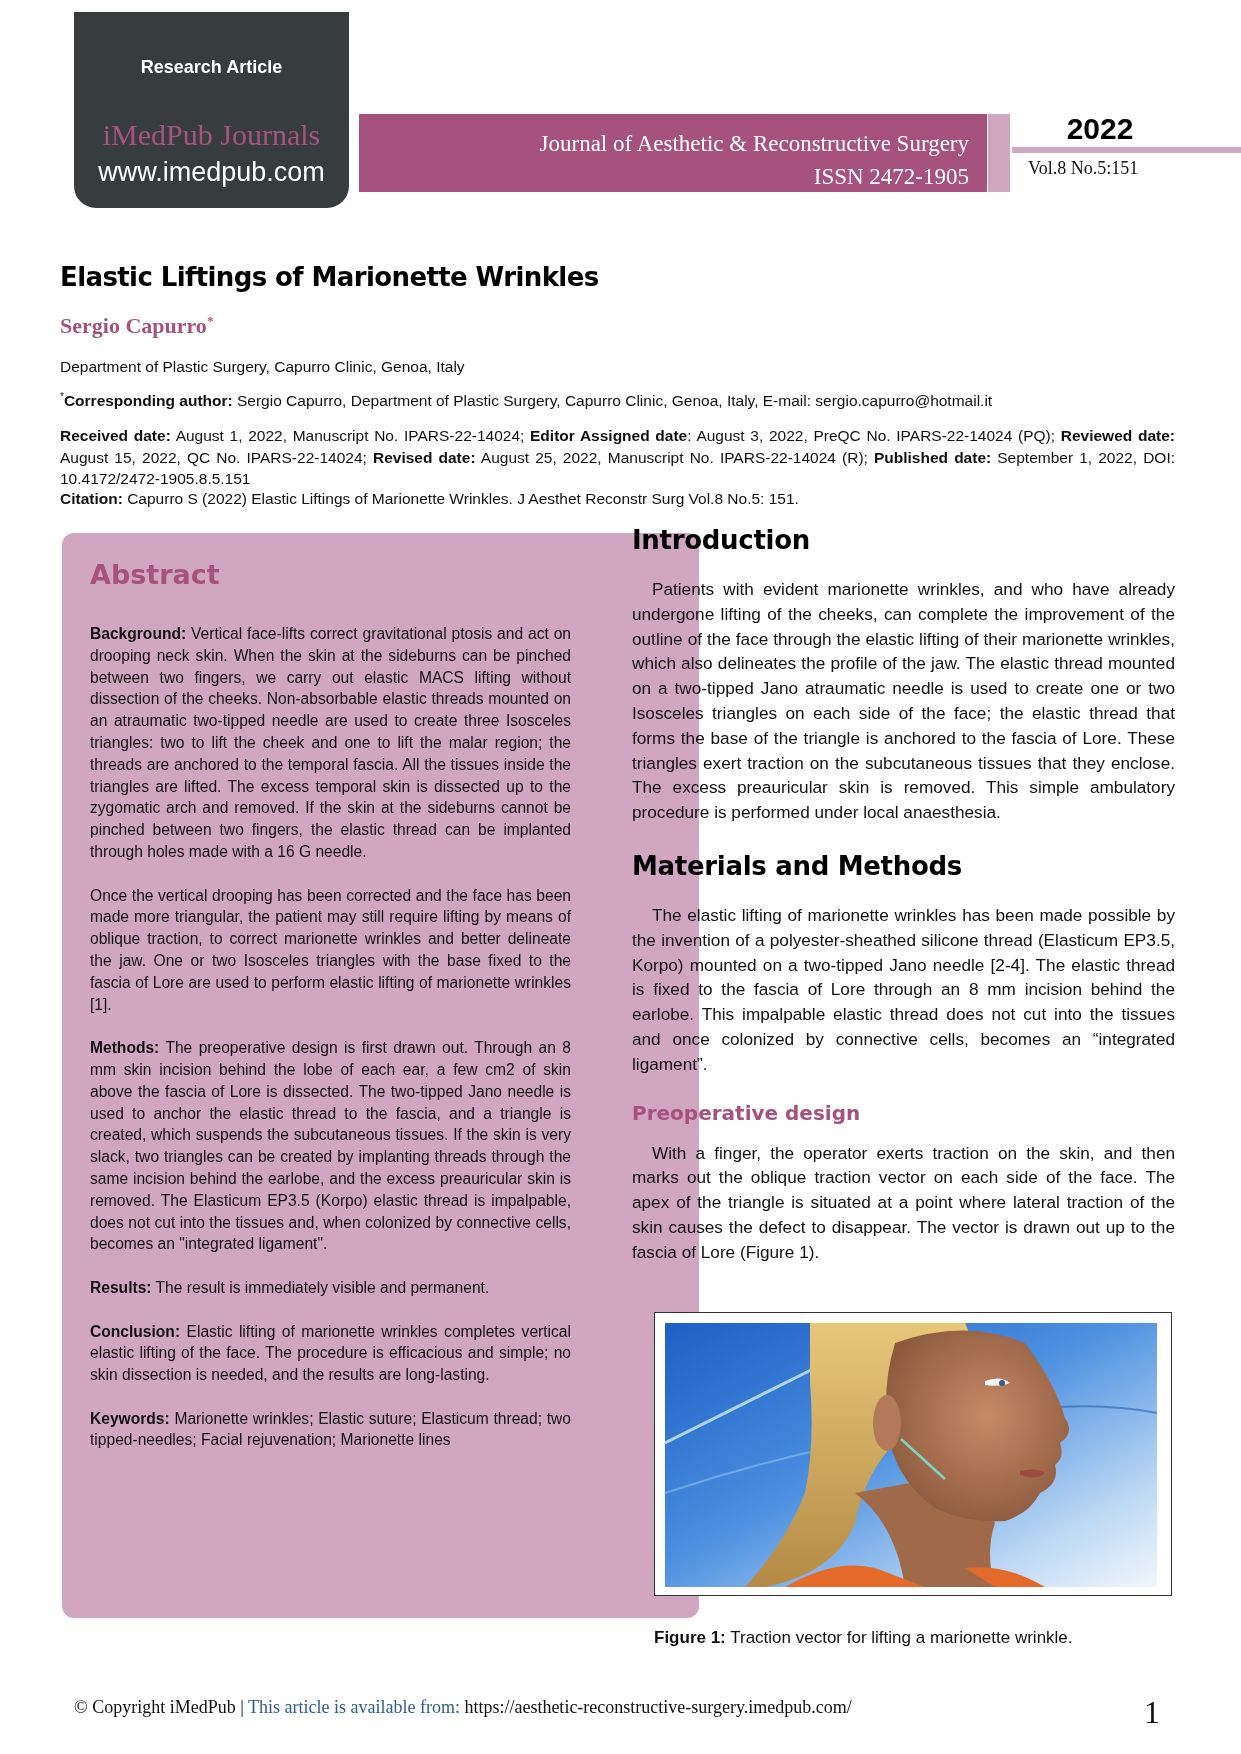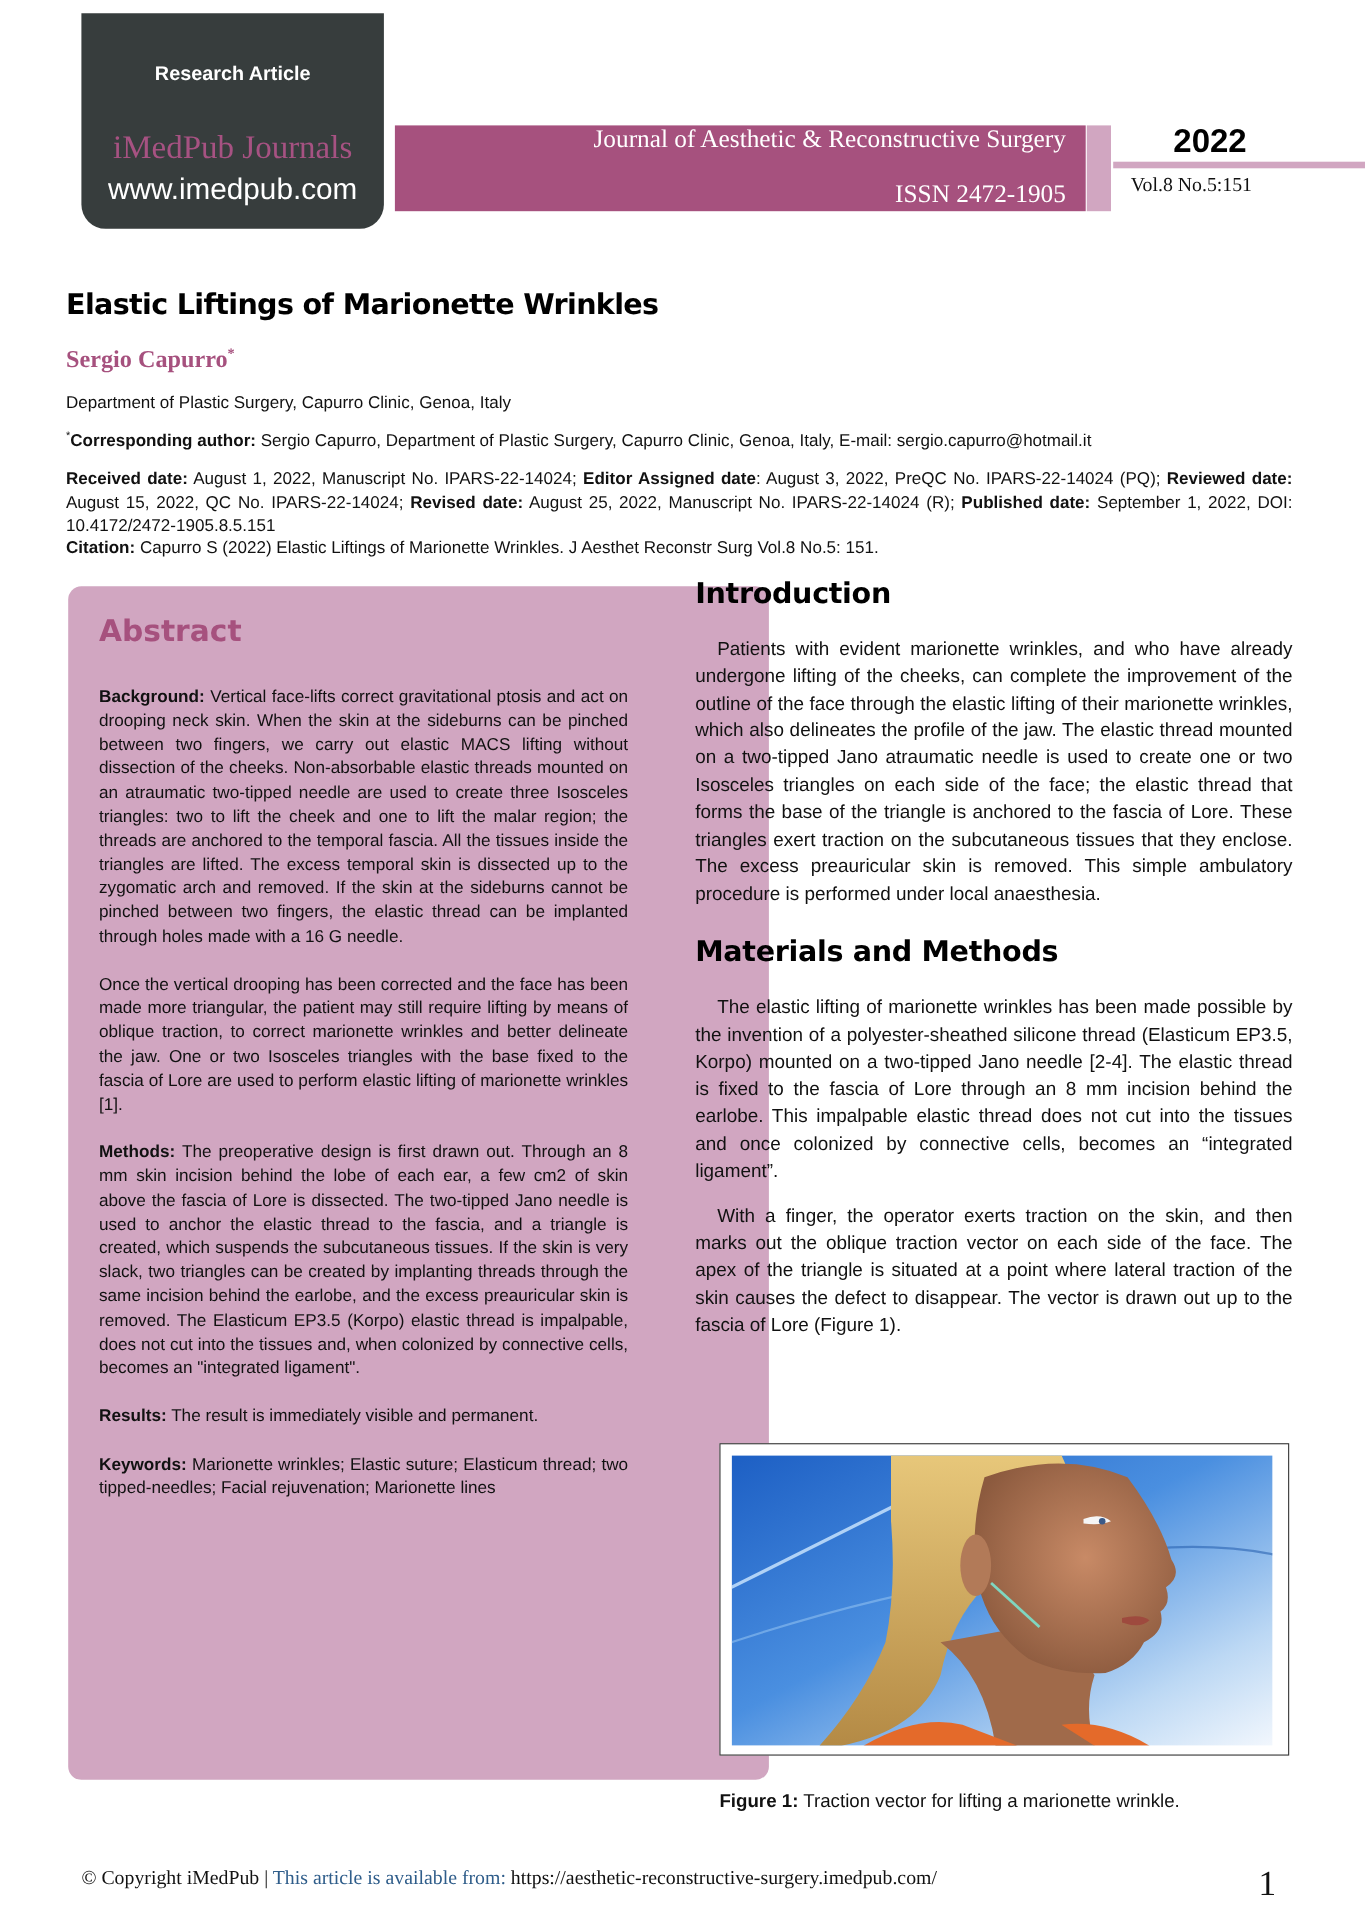--- a/index.html
+++ b/index.html
@@ -5,21 +5,21 @@
   html, body { margin: 0; padding: 0; background: #ffffff; }
   body { width: 1241px; height: 1754px; position: relative; overflow: hidden; font-family: "Liberation Sans", sans-serif; color: #111; }
 
   
   .hdr-box { position: absolute; left: 74px; top: 0; width: 275px; height: 196px; background: #373d3d; border-radius: 0 0 22px 22px; margin-top: 12px; }
   .hdr-type { position: absolute; left: 0; width: 100%; top: 45px; text-align: center; color: #fff; font-weight: bold; font-size: 18px; font-family: "Liberation Sans", sans-serif; }
   .hdr-brand { position: absolute; left: 0; width: 100%; top: 106px; text-align: center; color: #a65282; font-size: 30px; font-family: "Liberation Serif", serif; }
   .hdr-url { position: absolute; left: 0; width: 100%; top: 145px; text-align: center; color: #fff; font-size: 27px; font-family: "Liberation Sans", sans-serif; }
 
   .jband { position: absolute; left: 359px; top: 114px; width: 628px; height: 78px; background: #a6517e; }
-  .jband-title { position: absolute; right: 18px; top: 0; color: #fff; font-size: 23px; font-family: "Liberation Serif", serif; }
+  .jband-title { position: absolute; right: 18px; top: 17px; color: #fff; font-size: 23px; font-family: "Liberation Serif", serif; }
   .jband-issn { position: absolute; right: 18px; top: 50px; color: #fff; font-size: 23px; font-family: "Liberation Serif", serif; }
   .jband-tab { position: absolute; left: 988px; top: 114px; width: 22px; height: 78px; background: #d1a6c1; }
   .year { position: absolute; left: 1030px; top: 112px; width: 140px; text-align: center; font-weight: bold; font-size: 30px; font-family: "Liberation Sans", sans-serif; color: #000; }
   .year-line { position: absolute; left: 1012px; top: 147px; width: 229px; height: 6px; background: #d1a6c1; }
   .volno { position: absolute; left: 1028px; top: 158px; font-size: 18px; font-family: "Liberation Serif", serif; color: #111; }
 
   
   .title { position: absolute; left: 60px; top: 262px; font-size: 26px; font-weight: bold; font-family: "DejaVu Sans", sans-serif; letter-spacing: -0.6px; color: #000; }
   .author { position: absolute; left: 60px; top: 313px; font-size: 22px; font-weight: bold; font-family: "Liberation Serif", serif; color: #a6517e; }
   .author sup { font-size: 13px; }
@@ -77,29 +77,31 @@
 </div>
 <div class="cite"><b>Citation:</b><span> Capurro S (2022) Elastic Liftings of Marionette Wrinkles. J Aesthet Reconstr Surg Vol.8 No.5: 151.</span></div>
 
 <div class="abstract">
   <div class="abs-head">Abstract</div>
   <div class="abs-body">
     <p><b>Background:</b><span> Vertical face-lifts correct gravitational ptosis and act on drooping neck skin. When the skin at the sideburns can be pinched between two fingers, we carry out elastic MACS lifting without dissection of the cheeks. Non-absorbable elastic threads mounted on an atraumatic two-tipped needle are used to create three Isosceles triangles: two to lift the cheek and one to lift the malar region; the threads are anchored to the temporal fascia. All the tissues inside the triangles are lifted. The excess temporal skin is dissected up to the zygomatic arch and removed. If the skin at the sideburns cannot be pinched between two fingers, the elastic thread can be implanted through holes made with a 16 G needle.</span></p>
     <p><span>Once the vertical drooping has been corrected and the face has been made more triangular, the patient may still require lifting by means of oblique traction, to correct marionette wrinkles and better delineate the jaw. One or two Isosceles triangles with the base fixed to the fascia of Lore are used to perform elastic lifting of marionette wrinkles [1].</span></p>
     <p><b>Methods:</b><span> The preoperative design is first drawn out. Through an 8 mm skin incision behind the lobe of each ear, a few cm2 of skin above the fascia of Lore is dissected. The two-tipped Jano needle is used to anchor the elastic thread to the fascia, and a triangle is created, which suspends the subcutaneous tissues. If the skin is very slack, two triangles can be created by implanting threads through the same incision behind the earlobe, and the excess preauricular skin is removed. The Elasticum EP3.5 (Korpo) elastic thread is impalpable, does not cut into the tissues and, when colonized by connective cells, becomes an "integrated ligament".</span></p>
     <p><b>Results:</b><span> The result is immediately visible and permanent.</span></p>
+    <p><b>Conclusion:</b><span> Elastic lifting of marionette wrinkles completes vertical elastic lifting of the face. The procedure is efficacious and simple; no skin dissection is needed, and the results are long-lasting.</span></p>
     <p><b>Keywords:</b><span> Marionette wrinkles; Elastic suture; Elasticum thread; two tipped-needles; Facial rejuvenation; Marionette lines</span></p>
   </div>
 </div>
 
 <div class="rcol">
   <h1 class="h1">Introduction</h1>
   <p class="para" style="margin-top:22px">Patients with evident marionette wrinkles, and who have already undergone lifting of the cheeks, can complete the improvement of the outline of the face through the elastic lifting of their marionette wrinkles, which also delineates the profile of the jaw. The elastic thread mounted on a two-tipped Jano atraumatic needle is used to create one or two Isosceles triangles on each side of the face; the elastic thread that forms the base of the triangle is anchored to the fascia of Lore. These triangles exert traction on the subcutaneous tissues that they enclose. The excess preauricular skin is removed. This simple ambulatory procedure is performed under local anaesthesia.</p>
   <h1 class="h1" style="margin-top:26px">Materials and Methods</h1>
   <p class="para" style="margin-top:22px">The elastic lifting of marionette wrinkles has been made possible by the invention of a polyester-sheathed silicone thread (Elasticum EP3.5, Korpo) mounted on a two-tipped Jano needle [2-4]. The elastic thread is fixed to the fascia of Lore through an 8 mm incision behind the earlobe. This impalpable elastic thread does not cut into the tissues and once colonized by connective cells, becomes an “integrated ligament”.</p>
+  <h2 class="h2" style="margin-top:24px">Preoperative design</h2>
   <p class="para" style="margin-top:16px">With a finger, the operator exerts traction on the skin, and then marks out the oblique traction vector on each side of the face. The apex of the triangle is situated at a point where lateral traction of the skin causes the defect to disappear. The vector is drawn out up to the fascia of Lore (Figure 1).</p>
 </div>
 
 <div class="fig-frame">
   <div class="fig-img" title="3D render of a woman's face in profile with a green traction vector line from below the ear toward the jaw">
     <svg width="492" height="264" viewBox="0 0 492 264">
       <defs>
         <linearGradient id="bg" x1="0" y1="0" x2="1" y2="1">
           <stop offset="0" stop-color="#1d5fc4"></stop>
           <stop offset="0.45" stop-color="#4a8fe0"></stop>

